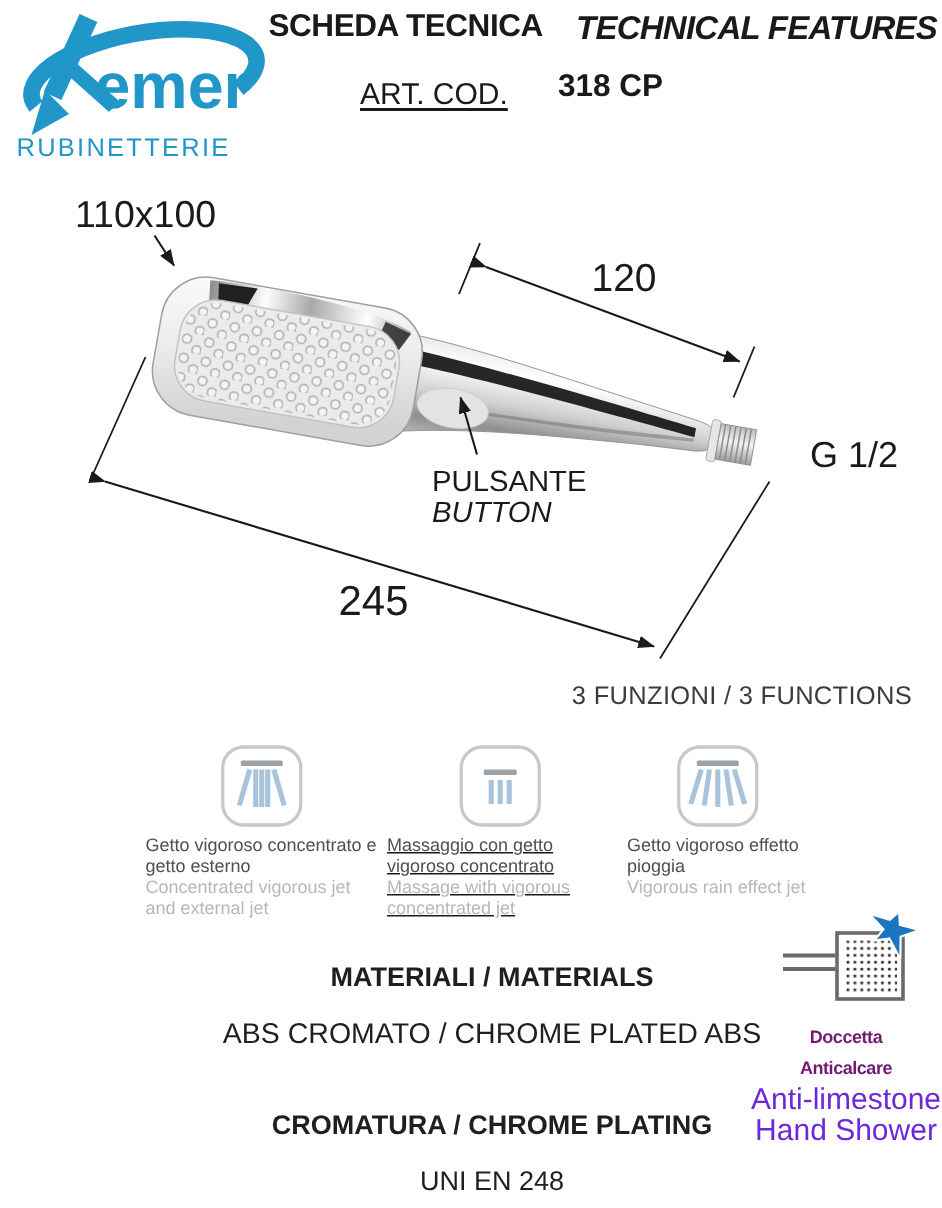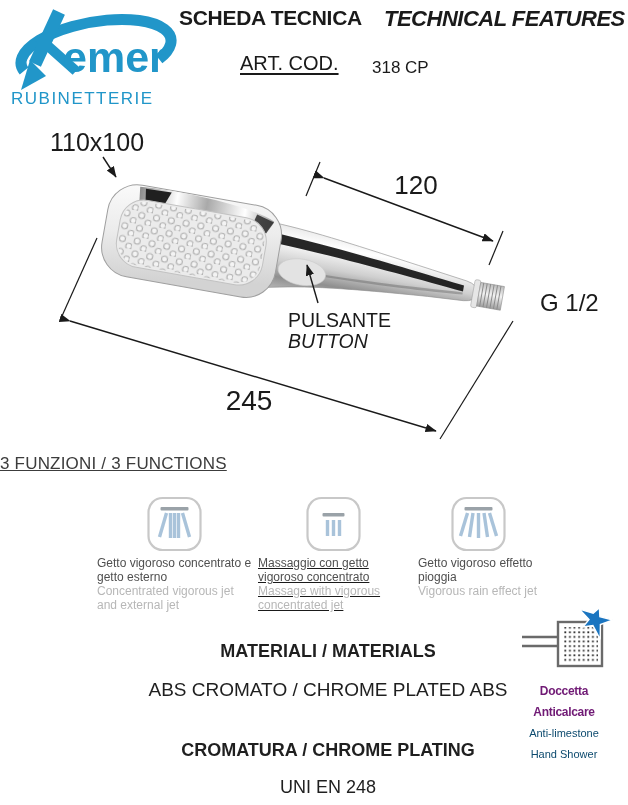--- a/index.html
+++ b/index.html
@@ -5,35 +5,35 @@
   html,body{margin:0;padding:0;background:#ffffff;}
   #page{
     position:relative;width:628px;height:805px;background:#ffffff;overflow:hidden;
     font-family:"Liberation Sans","DejaVu Sans",sans-serif;color:#1a1a1a;
   }
   .abs{position:absolute;}
   
   .title-it{left:179px;top:6px;font-size:21px;font-weight:bold;letter-spacing:-0.3px;}
   .title-en{left:384px;top:6px;font-size:22px;font-weight:bold;font-style:italic;letter-spacing:-0.5px;}
   .art-label{left:240px;top:52px;font-size:20px;text-decoration:underline;text-underline-offset:3px;}
-  .art-value{left:372px;top:58px;font-size:17px;font-weight:normal;}
-  
-  .fn-heading{left:0;top:454px;width:608px;text-align:left;font-size:17px;color:#3c3c3c;letter-spacing:0.2px;text-decoration:underline;}
+  .art-value{left:372px;top:46px;font-size:21px;font-weight:bold;}
+  
+  .fn-heading{left:0;top:454px;width:608px;text-align:right;font-size:17px;color:#3c3c3c;letter-spacing:0.2px;}
   .fn-col{top:496px;text-align:left;}
   .fn-col svg{display:block;margin:0 auto;}
   .fn-it{margin-top:4px;font-size:12px;line-height:14px;color:#4f4f4f;}
   .fn-en{font-size:12px;line-height:14px;color:#b7b7b7;}
   
   .mat{left:14px;width:628px;text-align:center;color:#1f1f1f;}
   .mat-h{font-size:18px;font-weight:bold;}
   .mat-v{font-size:19px;}
   
   .side-label{left:500px;top:681px;width:128px;text-align:center;}
   .side-it{font-size:12px;line-height:21px;font-weight:600;color:#701a75;letter-spacing:-0.3px;}
-  .side-en{font-size:11px;line-height:21px;color:#0c4a6e;}
+  .side-en{font-size:20px;line-height:21px;color:#6d28d9;}
 </style>
 </head>
 <body>
 
 <div id="page">
 
   <svg class="abs" style="left:6px;top:3px" width="172" height="104" viewBox="0 0 172 104">
     <g>
       <path d="M 18,68 A 76,30 -10 1 1 153,56" fill="none" stroke="#2196c9" stroke-width="11"></path>
       <path d="M 53,9 L 29,61" fill="none" stroke="#2196c9" stroke-width="13"></path>

